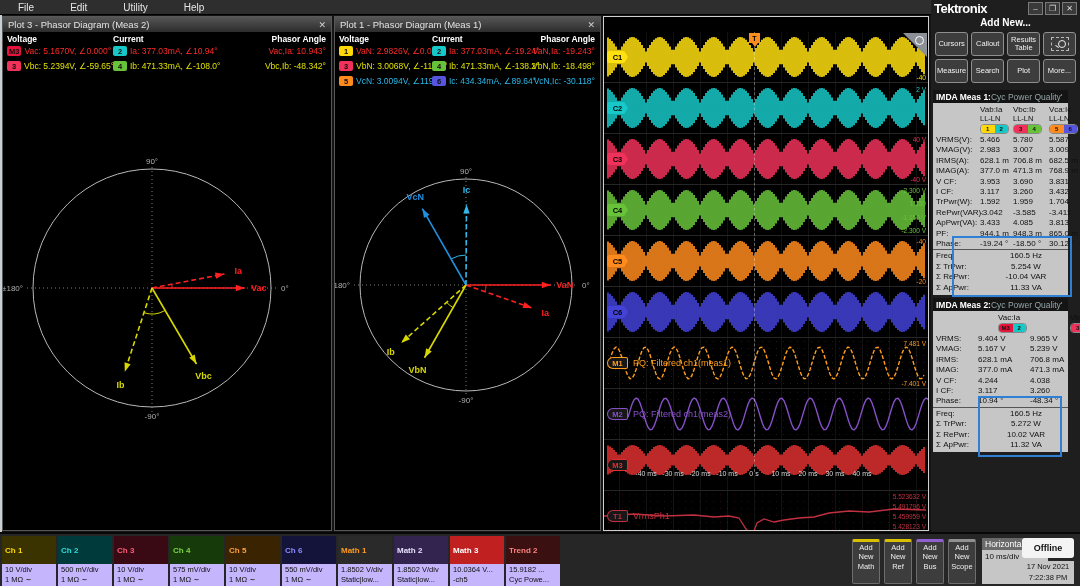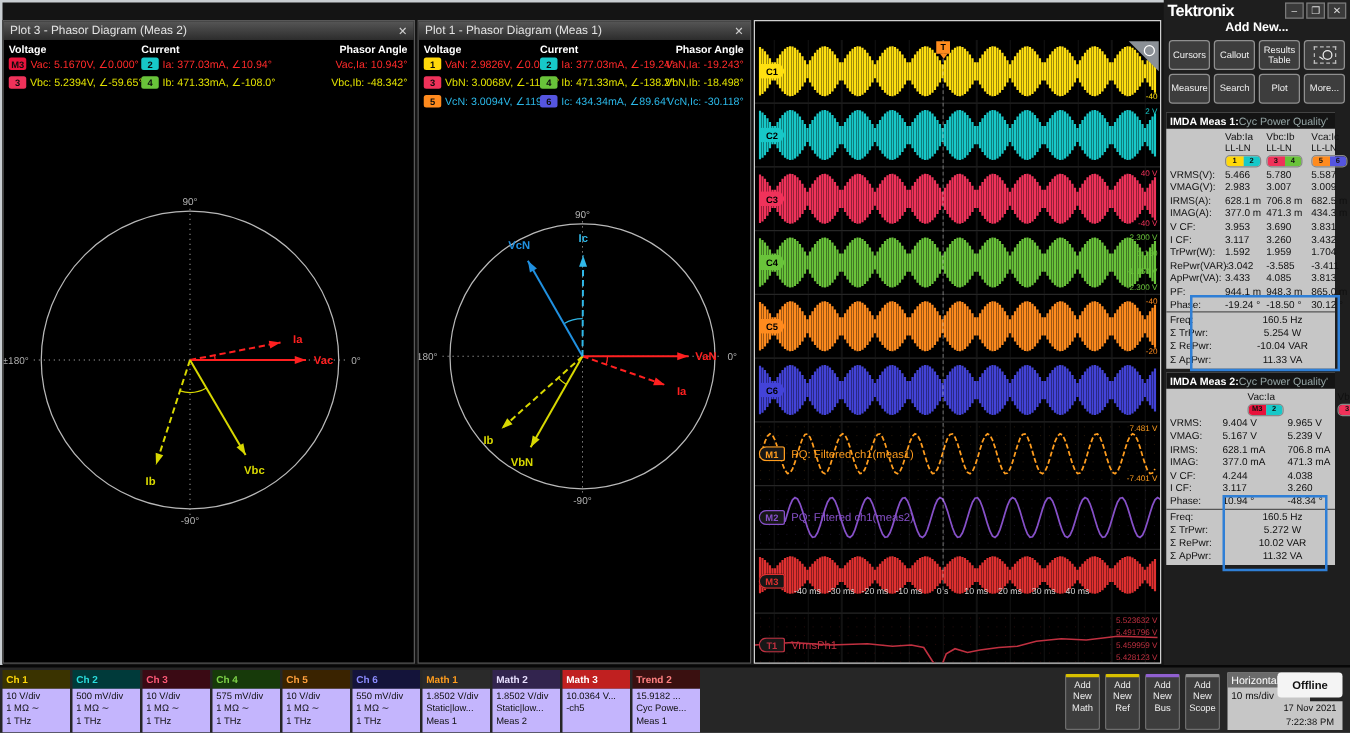--- a/index.html
+++ b/index.html
@@ -81,36 +81,42 @@
   .ml{white-space:nowrap;} .mv{white-space:nowrap;}
   .mt-sum{border-top:1px solid #555;padding:1px 0 2px 3px;}
   .sumrow{display:flex;line-height:10.4px;}
   .sumrow .sl{width:48px;} .sumrow .sv{flex:1;text-align:center;}
   .hl{position:absolute;border:2px solid #2f7fd6;pointer-events:none;z-index:5;}
   #hl1{left:952px;top:236px;width:116px;height:57px;}
   #hl2{left:978px;top:396px;width:80px;height:57px;}
   
   #bottombar{position:absolute;left:0;top:532px;width:1080px;height:54px;background:#262626;border-top:2px solid #070707;box-sizing:border-box;}
   .ch-badge{position:absolute;top:2px;width:54px;height:49px;font-size:7.5px;cursor:default;}
-  .ch-head{height:15px;font-size:8px;font-weight:bold;display:flex;align-items:center;padding:0 3px;box-sizing:border-box;}
+  .ch-head{height:28px;font-size:8px;font-weight:bold;display:flex;align-items:center;padding:0 3px;box-sizing:border-box;}
   .ch-body{background:#c4b5fd;color:#101010;height:37px;padding:1px 3px;line-height:1.3;box-sizing:border-box;overflow:hidden;}
   .addbtn{position:absolute;top:5px;width:28px;height:45px;background:#3d3d3d;border:1px solid #6d6d6d;border-top:3px solid var(--a);
     border-radius:2px;color:#eee;font-size:7.5px;text-align:center;line-height:1.25;padding-top:1px;box-sizing:border-box;}
   #horiz{position:absolute;left:982px;top:4px;width:66px;height:46px;background:#c6c6c6;}
   .h-head{background:#6a6a6a;color:#fff;font-size:8.5px;padding:1px 3px;}
   .h-body{color:#111;font-size:8px;padding:2px 3px;}
   #offline{position:absolute;left:1022px;top:4px;width:52px;height:20px;background:#f4f4f4;border-radius:3px;color:#111;
     font-weight:bold;font-size:9px;display:flex;align-items:center;justify-content:center;}
   #datetime{position:absolute;left:1022px;top:27px;width:52px;height:23px;background:#c6c6c6;color:#111;
     font-size:7.5px;text-align:center;line-height:11px;}
 </style>
 </head>
 <body>
 
 <div id="screen">
+  <div id="menubar">
+      <span class="menu-item">File</span>
+      <span class="menu-item">Edit</span>
+      <span class="menu-item">Utility</span>
+      <span class="menu-item">Help</span>
+    </div>
 
   <div class="panel plot-panel" id="plot3">
     <div class="pt-title">
       <span>Plot 3 - Phasor Diagram (Meas 2)</span>
       <span class="closex">✕</span>
     </div>
     <div class="readout">
         <div class="ro-head">
           <span style="left: 4px;">Voltage</span>
           <span style="left: 110px;">Current</span>
@@ -391,21 +397,21 @@
         <div class="mt-row" style="grid-template-columns: 44px 33px 36px 30px;">
           <div class="ml">IRMS(A):</div>
           <div class="mv">628.1 m</div>
           <div class="mv">706.8 m</div>
           <div class="mv">682.5 m</div>
         </div>
         <div class="mt-row" style="grid-template-columns: 44px 33px 36px 30px;">
           <div class="ml">IMAG(A):</div>
           <div class="mv">377.0 m</div>
           <div class="mv">471.3 m</div>
-          <div class="mv">434.3 m</div>
+          <div class="mv">768.9 m</div>
         </div>
         <div class="mt-row" style="grid-template-columns: 44px 33px 36px 30px;">
           <div class="ml">V CF:</div>
           <div class="mv">3.953</div>
           <div class="mv">3.690</div>
           <div class="mv">3.831</div>
         </div>
         <div class="mt-row" style="grid-template-columns: 44px 33px 36px 30px;">
           <div class="ml">I CF:</div>
           <div class="mv">3.117</div>

